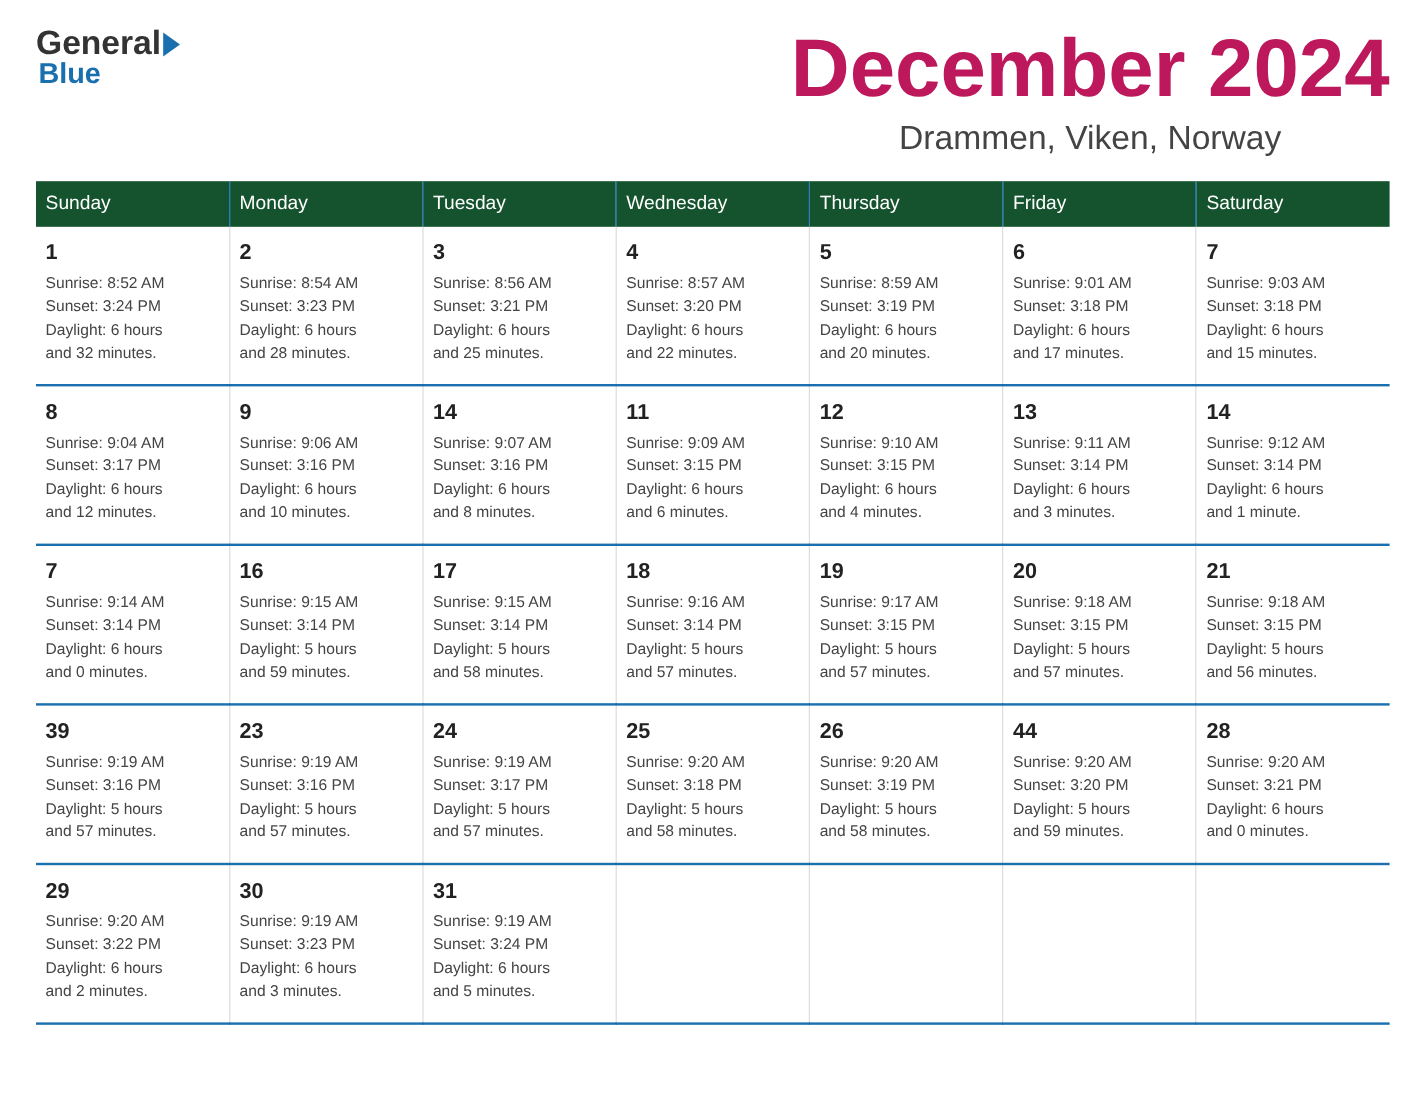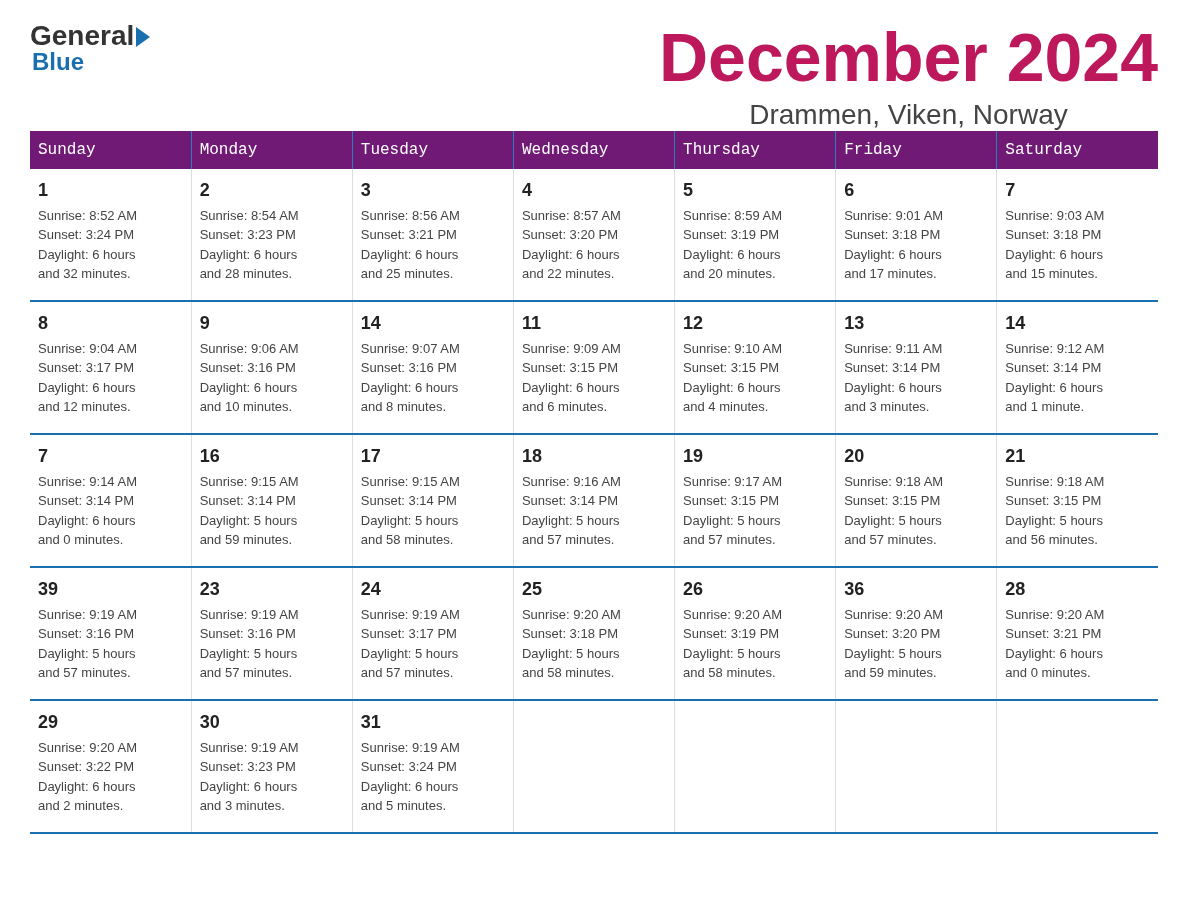--- a/index.html
+++ b/index.html
@@ -6,20 +6,21 @@
     body {
       font-family: Arial, sans-serif;
       background: #ffffff;
       padding: 20px 30px;
       color: #333;
     }
     .header {
       display: flex;
       justify-content: space-between;
       align-items: flex-start;
+      margin-bottom: 20px;
     }
     .logo {
       display: flex;
       flex-direction: column;
       align-items: flex-start;
     }
     .logo-text {
       display: flex;
       align-items: center;
     }
@@ -58,23 +59,22 @@
       color: #444;
       margin-top: 4px;
       text-align: center;
     }
     table {
       width: 100%;
       border-collapse: collapse;
       table-layout: fixed;
     }
     thead tr {
-      background: #701a75;
+      background: #14532d;
       color: white;
-      font-family: Liberation Mono, monospace;
     }
     thead th {
       padding: 10px 8px;
       text-align: left;
       font-size: 16px;
       font-weight: normal;
       border-right: 1px solid #2a7fc0;
     }
     thead th:last-child {
       border-right: none;
@@ -240,21 +240,21 @@
         </td>
         <td>
           <span class="day-num">25</span>
           <div class="day-info">Sunrise: 9:20 AM<br>Sunset: 3:18 PM<br>Daylight: 5 hours<br>and 58 minutes.</div>
         </td>
         <td>
           <span class="day-num">26</span>
           <div class="day-info">Sunrise: 9:20 AM<br>Sunset: 3:19 PM<br>Daylight: 5 hours<br>and 58 minutes.</div>
         </td>
         <td>
-          <span class="day-num">36</span>
+          <span class="day-num">44</span>
           <div class="day-info">Sunrise: 9:20 AM<br>Sunset: 3:20 PM<br>Daylight: 5 hours<br>and 59 minutes.</div>
         </td>
         <td>
           <span class="day-num">28</span>
           <div class="day-info">Sunrise: 9:20 AM<br>Sunset: 3:21 PM<br>Daylight: 6 hours<br>and 0 minutes.</div>
         </td>
       </tr>
       <tr>
         <td>
           <span class="day-num">29</span>

